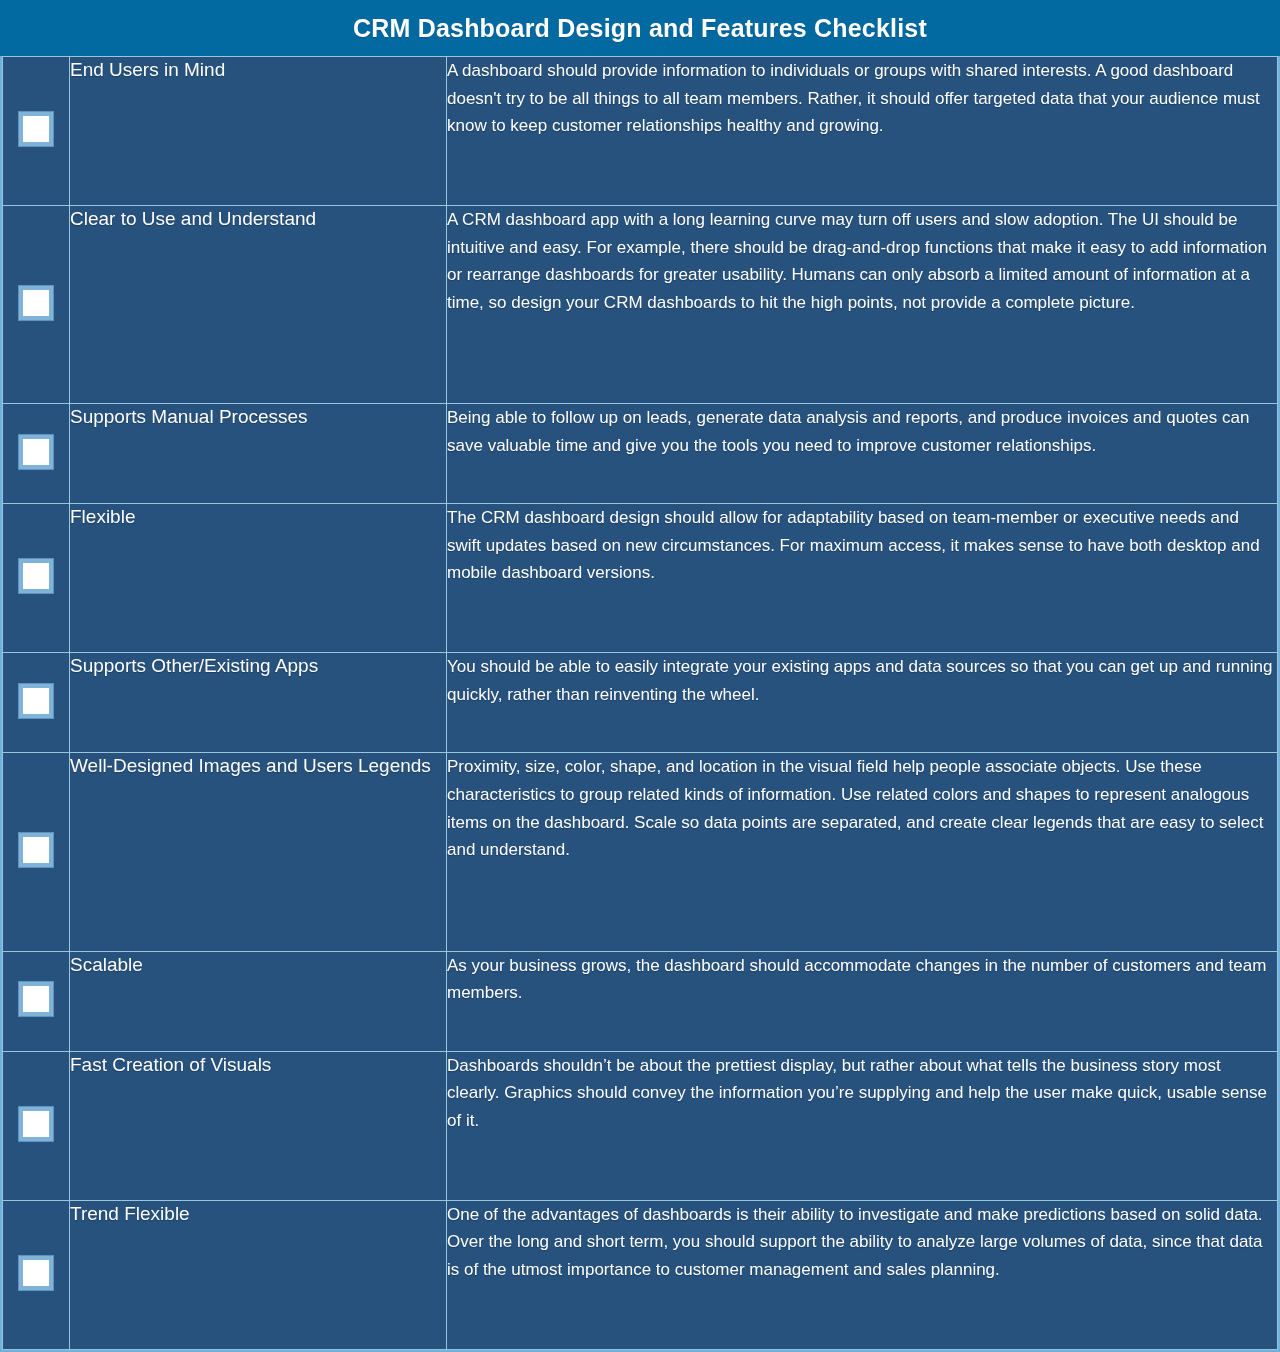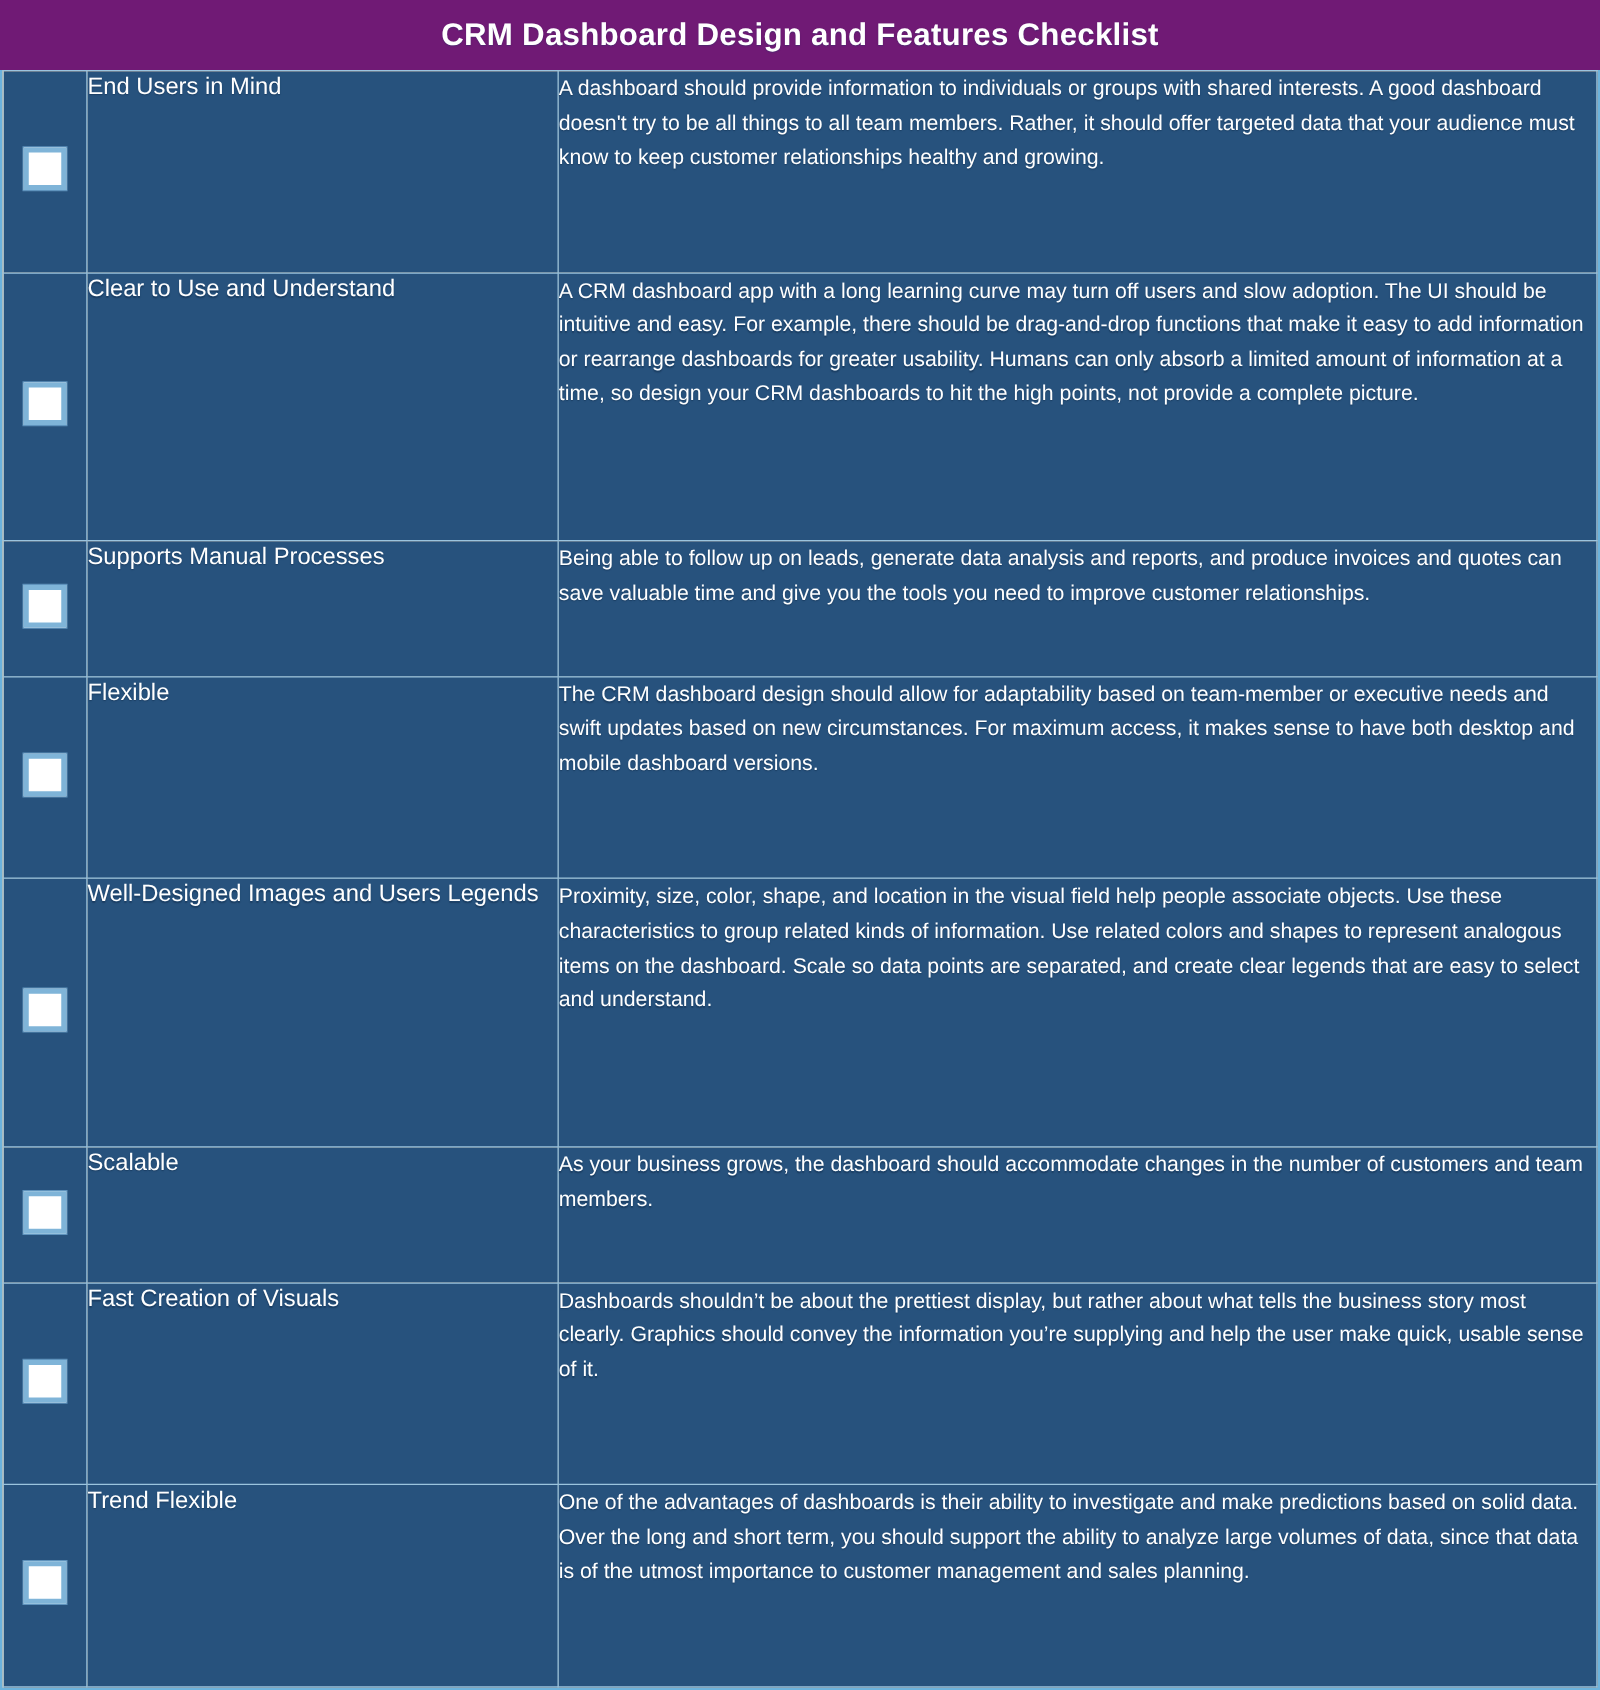--- a/index.html
+++ b/index.html
@@ -21,21 +21,21 @@
     background: #6cb2dc;
     box-sizing: border-box;
     display: flex;
     flex-direction: column;
   }
 
   
   .title-bar {
     height: 56px;
     flex: 0 0 56px;
-    background: #701a75;
+    background: #0369a1;
     display: flex;
     align-items: center;
     justify-content: center;
   }
   .title-text {
     color: #ffffff;
     font-size: 25px;
     font-weight: bold;
     letter-spacing: 0.2px;
     text-shadow: 0 1px 1px rgba(20,60,100,0.35);
@@ -47,21 +47,21 @@
     flex: 1 1 auto;
     padding: 0 2px 2px 2px;
     box-sizing: border-box;
     background: #6cb2dc;
   }
   table.checklist {
     width: 100%;
     height: 100%;
     border-collapse: collapse;
     table-layout: fixed;
-    background: #fdba74;
+    background: #737373;
   }
   table.checklist td {
     border: 1px solid #9bc4de;
     background: #27527d;
     box-sizing: border-box;
     padding: 0;
   }
 
   col.c-check { width: 67px; }
   col.c-title { width: 377px; }
@@ -157,20 +157,29 @@
             <td class="cell-title">
               <div class="item-title">Flexible</div>
             </td>
             <td class="cell-desc">
               <div class="item-desc">The CRM dashboard design should allow for adaptability based on team-member or executive needs and swift updates based on new circumstances. For maximum access, it makes sense to have both desktop and mobile dashboard versions.</div>
             </td>
           </tr>
           <tr>
             <td class="cell-check"><span class="checkbox" role="checkbox" aria-checked="unchecked"></span></td>
             <td class="cell-title">
+              <div class="item-title">Supports Other/Existing Apps</div>
+            </td>
+            <td class="cell-desc">
+              <div class="item-desc">You should be able to easily integrate your existing apps and data sources so that you can get up and running quickly, rather than reinventing the wheel.</div>
+            </td>
+          </tr>
+          <tr>
+            <td class="cell-check"><span class="checkbox" role="checkbox" aria-checked="unchecked"></span></td>
+            <td class="cell-title">
               <div class="item-title">Well-Designed Images and Users Legends</div>
             </td>
             <td class="cell-desc">
               <div class="item-desc">Proximity, size, color, shape, and location in the visual field help people associate objects. Use these characteristics to group related kinds of information. Use related colors and shapes to represent analogous items on the dashboard. Scale so data points are separated, and create clear legends that are easy to select and understand.</div>
             </td>
           </tr>
           <tr>
             <td class="cell-check"><span class="checkbox" role="checkbox" aria-checked="unchecked"></span></td>
             <td class="cell-title">
               <div class="item-title">Scalable</div>

